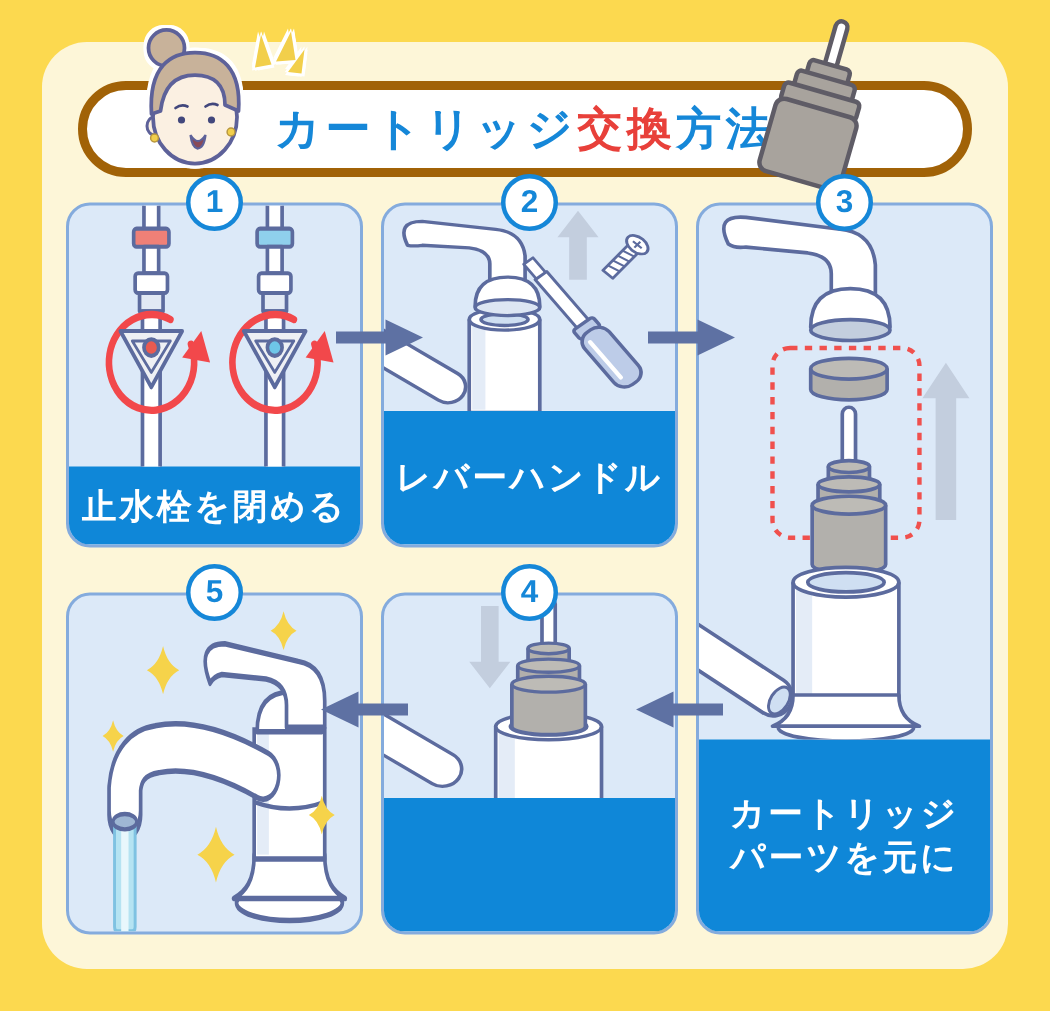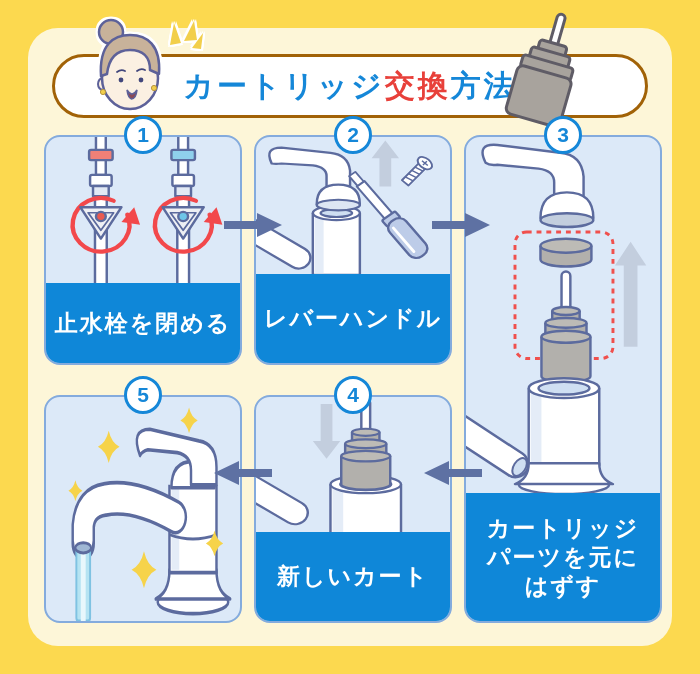--- a/index.html
+++ b/index.html
@@ -8,21 +8,21 @@
     background:#fcd94f;
     font-family:"Liberation Sans","DejaVu Sans",sans-serif;
   }
   .inner-panel {
     position:absolute; left:28px; top:28px; width:644px; height:618px;
     background:#fdf6d8; border-radius:30px;
   }
   
   .banner {
     position:absolute; left:52px; top:54px; width:596px; height:64px;
-    box-sizing:border-box; background:#ffffff; border:3px solid #a16207;
+    box-sizing:border-box; background:#ffffff; border:6px solid #a16207;
     border-radius:40px; display:flex; align-items:center; justify-content:center;
     z-index:1;
   }
   .banner-title { font-size:30px; font-weight:bold; letter-spacing:3px; color:#1587d8; white-space:nowrap; }
   .title-red { color:#e8403a; }
   .mascot { position:absolute; left:84px; top:18px; width:120px; height:100px; z-index:2;
     filter:drop-shadow(2px 0 0 #fff) drop-shadow(-2px 0 0 #fff) drop-shadow(0 2px 0 #fff) drop-shadow(0 -2px 0 #fff); }
   .cartridge-art { position:absolute; left:502px; top:12px; width:86px; height:118px; z-index:2; }
   
   .panel { position:absolute; }
@@ -38,21 +38,21 @@
     font-size:21px; font-weight:bold; display:flex; align-items:center; justify-content:center;
     z-index:4;
   }
   .art { flex:1; position:relative; }
   .art svg { position:absolute; inset:0; width:100%; height:100%; }
   .caption {
     background:#0f87d8; color:#ffffff; font-weight:bold; font-size:23px;
     letter-spacing:2px; text-align:center; line-height:29px;
     display:flex; flex-direction:column; justify-content:center; box-sizing:border-box;
   }
-  .cap-1 { height:80px; } .cap-2 { height:89px; } .cap-3 { height:128px; }
+  .cap-1 { height:52px; } .cap-2 { height:89px; } .cap-3 { height:128px; }
   #panel-1 { left:44px;  top:135px; width:198px; height:230px; }
   #panel-2 { left:254px; top:135px; width:198px; height:230px; }
   #panel-3 { left:464px; top:135px; width:198px; height:488px; }
   #panel-4 { left:254px; top:395px; width:198px; height:228px; }
   #panel-5 { left:44px;  top:395px; width:198px; height:228px; }
   .flow-arrow { position:absolute; width:58px; height:30px; z-index:3; }
   #arrow-1-2 { left:224px; top:210px; }
   #arrow-2-3 { left:432px; top:210px; }
   #arrow-3-4 { left:424px; top:458px; }
   #arrow-4-5 { left:214px; top:458px; }
@@ -212,21 +212,20 @@
           <ellipse cx="100" cy="254" rx="36" ry="10" fill="#fff"></ellipse>
           <ellipse cx="100" cy="254" rx="26" ry="6.5" fill="#cfdff2"></ellipse>
           <ellipse cx="100" cy="352" rx="46" ry="9" fill="#fff"></ellipse>
           <path d="M 64,330 C 64,342 58,348 50,351 L 150,351 C 142,348 136,342 136,330 Z" fill="#fff"></path>
         </g>
       </svg>
     </div>
     <div class="caption cap-3">
       <span>カートリッジ</span>
       <span>パーツを元に</span>
-      <span>はずす</span>
     </div>
   </div>
 </div>
 
 <div class="panel" id="panel-4">
   <div class="badge">4</div>
   <div class="panel-body">
     <div class="art">
       <svg viewBox="0 0 198 153" preserveAspectRatio="none">
         <g stroke="#5c6b9e" stroke-width="2.5" stroke-linejoin="round">
@@ -244,21 +243,20 @@
             <ellipse cx="112" cy="40" rx="14" ry="4" fill="#bdbbb6"></ellipse>
             <path d="M 91,53 L 91,67 A 21 5 0 0 0 133,67 L 133,53" fill="#b2b0ac"></path>
             <ellipse cx="112" cy="53" rx="21" ry="5" fill="#bdbbb6"></ellipse>
             <path d="M 87,67 L 87,99 A 25 6 0 0 0 137,99 L 137,67" fill="#b2b0ac"></path>
             <ellipse cx="112" cy="67" rx="25" ry="6" fill="#bdbbb6"></ellipse>
           </g>
         </g>
       </svg>
     </div>
     <div class="caption cap-2">
-      <span>新しいカート</span>
     </div>
   </div>
 </div>
 
 <div class="panel" id="panel-5">
   <div class="badge">5</div>
   <div class="panel-body">
     <div class="art">
       <svg viewBox="0 0 198 153" preserveAspectRatio="none">
         <defs>

